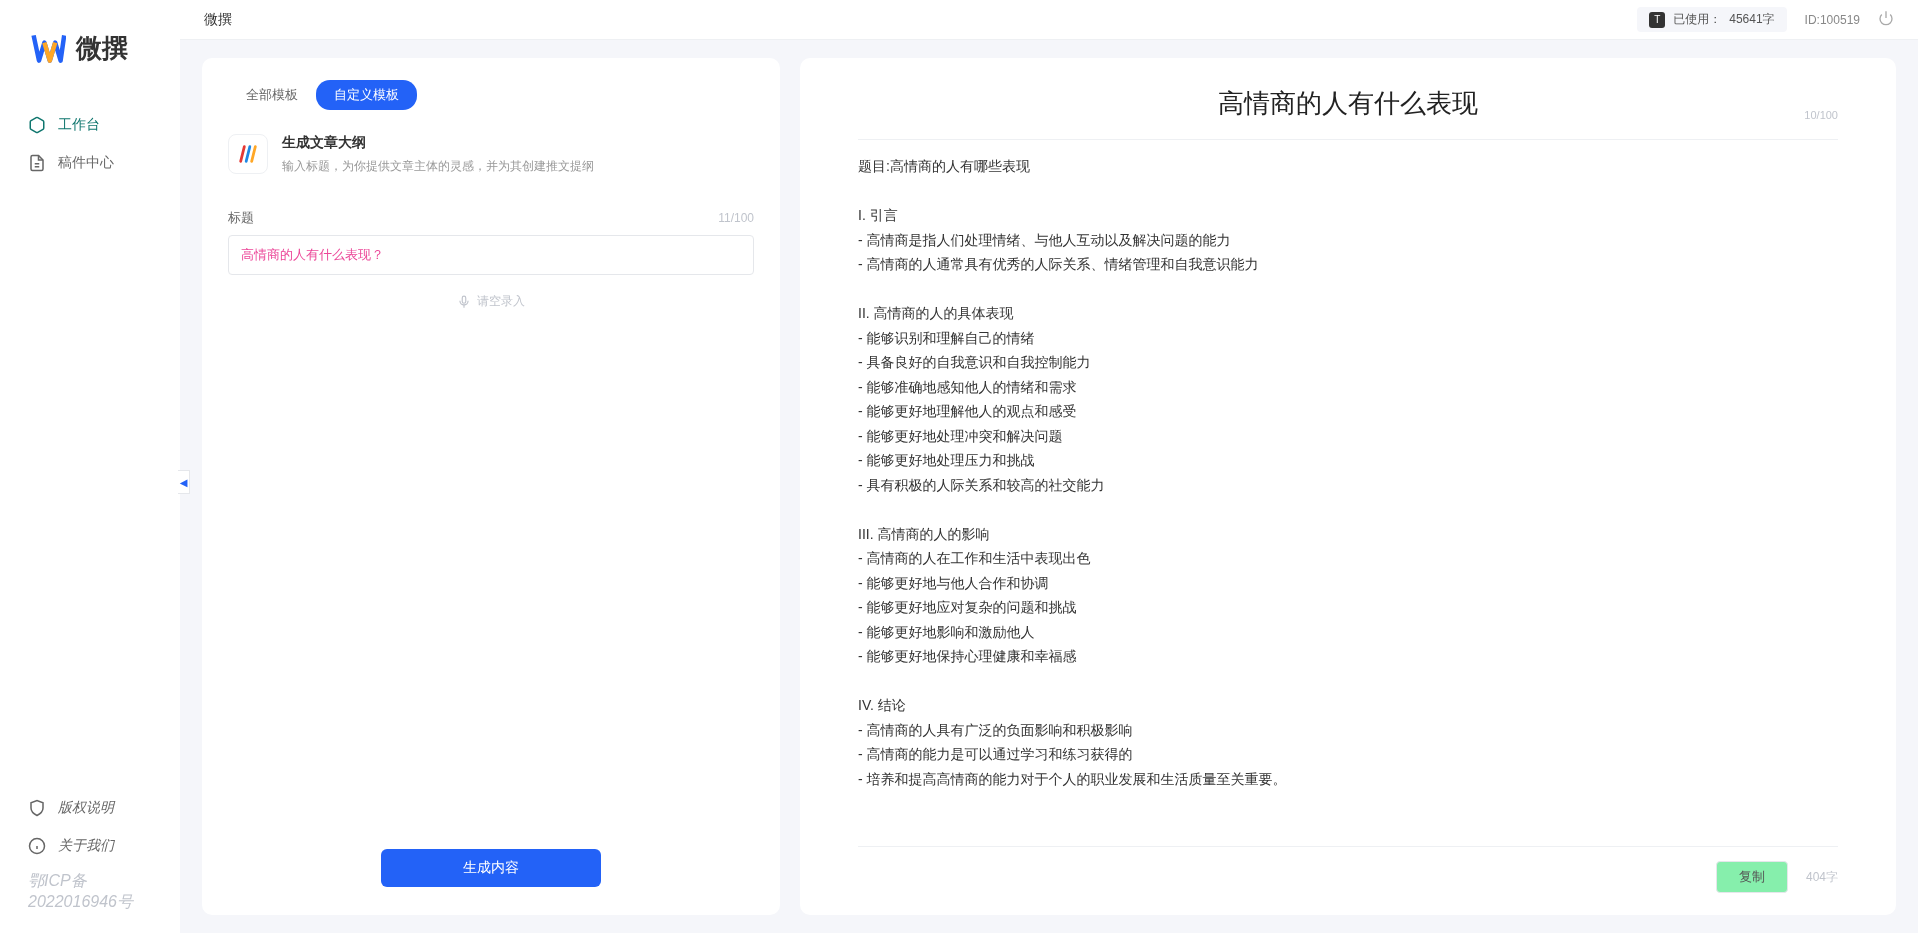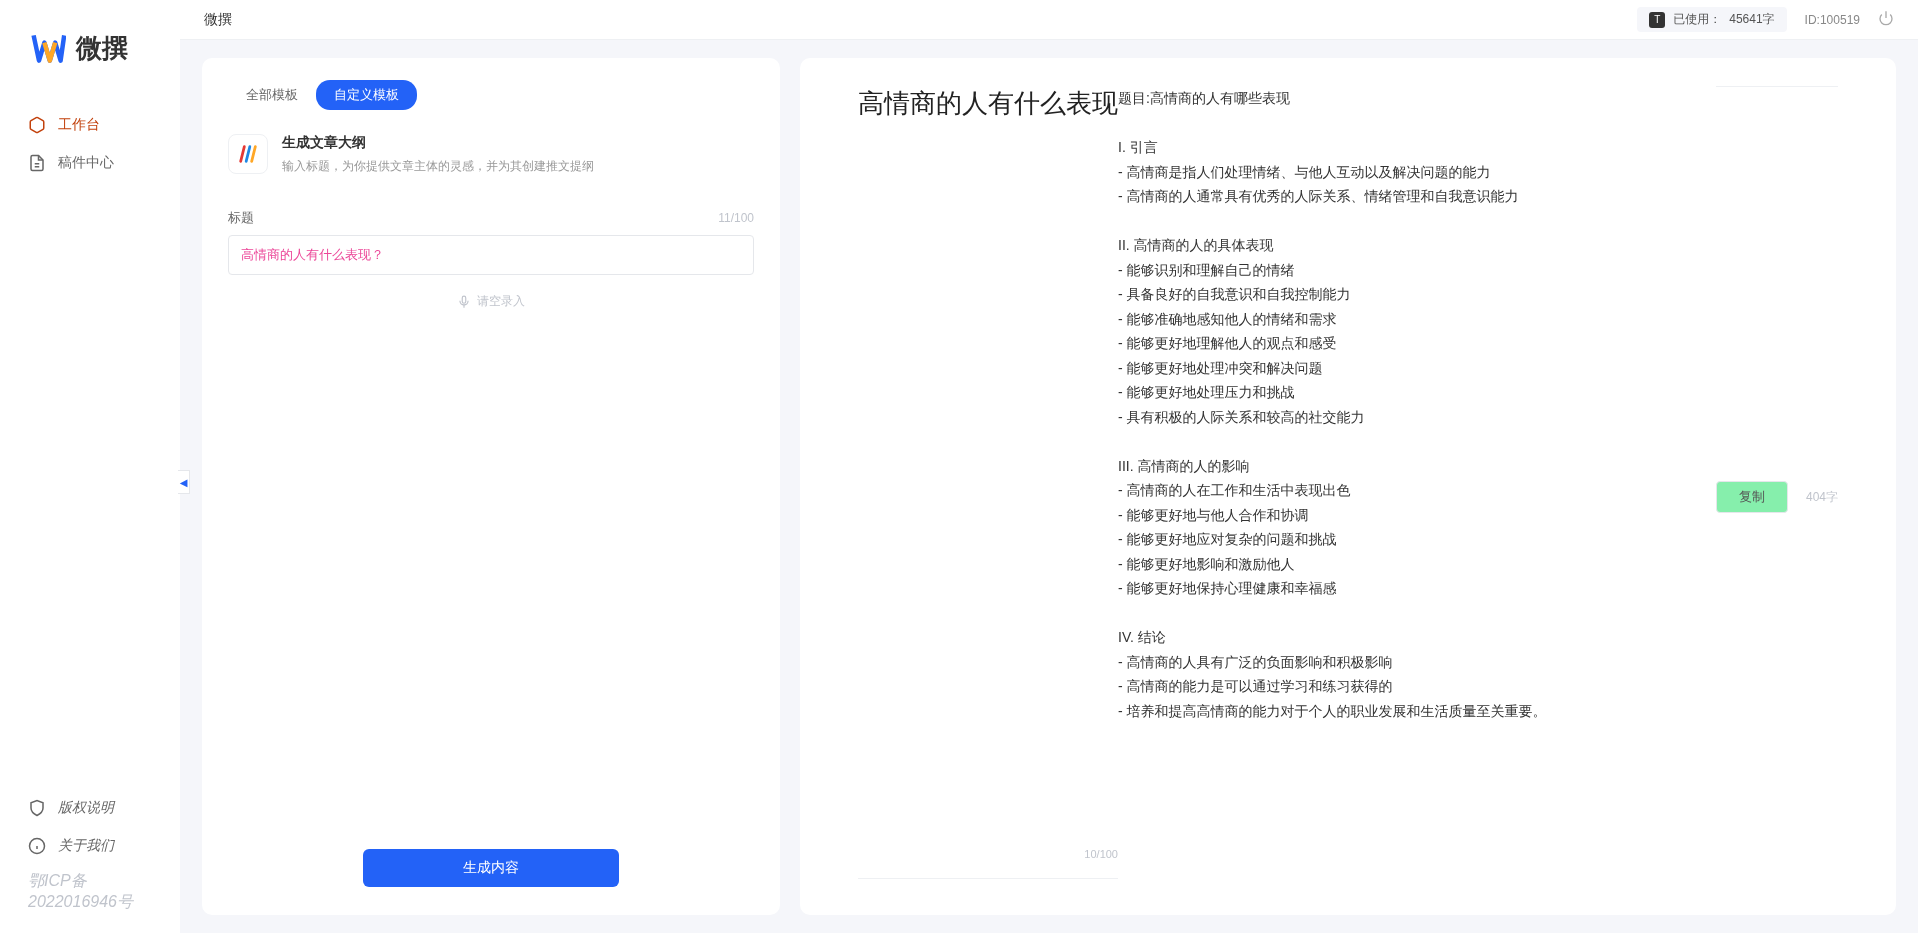--- a/index.html
+++ b/index.html
@@ -6,21 +6,21 @@
 body { font-family: -apple-system, BlinkMacSystemFont, "Segoe UI", "PingFang SC", "Microsoft YaHei", sans-serif; background: #f5f6fa; width: 1918px; height: 933px; overflow: hidden; }
 .app { display: flex; height: 100%; }
 
 
 .sidebar { width: 180px; background: #fff; display: flex; flex-direction: column; position: relative; }
 .logo-area { padding: 30px 20px 30px 30px; display: flex; align-items: center; gap: 10px; }
 .logo-icon { width: 36px; height: 36px; display: flex; align-items: center; justify-content: center; }
 .logo-text { font-size: 26px; font-weight: 600; color: #333; }
 .nav { padding: 10px 0; flex: 1; }
 .nav-item { display: flex; align-items: center; gap: 12px; padding: 10px 28px; cursor: pointer; font-size: 14px; color: #666; }
-.nav-item.active { color: #c2410c; }
+.nav-item.active { color: #0f766e; }
 .nav-item svg { width: 18px; height: 18px; }
 .sidebar-bottom { padding: 0 0 10px 0; font-style: italic; }
 .sidebar-bottom .nav-item { padding: 10px 28px; }
 .icp { font-size: 16px; color: #c0c4cc; padding: 6px 28px 10px; }
 .collapse-handle { position: absolute; right: -10px; top: 470px; width: 12px; height: 24px; background: #fff; border: 1px solid #e5e7eb; border-left: none; display: flex; align-items: center; justify-content: center; color: #2362f7; font-size: 10px; cursor: pointer; }
 
 
 .main { flex: 1; display: flex; flex-direction: column; }
 .topbar { height: 40px; background: #fff; display: flex; align-items: center; padding: 0 24px; gap: 18px; border-bottom: 1px solid #eef0f3; }
 .topbar-title { font-size: 14px; color: #333; }
@@ -44,24 +44,24 @@
 .template-title { font-size: 14px; font-weight: 600; color: #333; margin-bottom: 6px; }
 .template-desc { font-size: 12px; color: #999; }
 .field-row { margin-top: 14px; }
 .field-label-row { display: flex; justify-content: space-between; align-items: center; margin-bottom: 8px; }
 .field-label { font-size: 13px; color: #666; }
 .field-counter { font-size: 12px; color: #c0c4cc; }
 .title-input { width: 100%; height: 40px; border: 1px solid #e5e7eb; border-radius: 4px; padding: 4px 12px; font-size: 13px; color: #ec4899; outline: none; }
 .voice-input { display: flex; align-items: center; justify-content: center; gap: 6px; margin-top: 18px; color: #c0c4cc; font-size: 12px; cursor: pointer; }
 .voice-input svg { width: 14px; height: 14px; }
 .panel-left-spacer { flex: 1; }
-.generate-btn { width: 256px; height: 38px; background: #2362f7; color: #fff; border: none; border-radius: 6px; font-size: 14px; cursor: pointer; align-self: center; margin-bottom: 6px; }
-
-
-.panel-right { flex: 1; padding: 28px 58px 22px 58px; display: flex; flex-direction: row; }
+.generate-btn { width: 220px; height: 38px; background: #2362f7; color: #fff; border: none; border-radius: 6px; font-size: 14px; cursor: pointer; align-self: center; margin-bottom: 6px; }
+
+
+.panel-right { flex: 1; padding: 28px 58px 22px 58px; display: flex; flex-direction: column; }
 .output-title-row { position: relative; margin-bottom: 14px; border-bottom: 1px solid #eef0f3; padding-bottom: 18px; }
 .output-title { font-size: 26px; font-family: SimSun, serif; text-align: center; color: #222; }
 .output-counter { position: absolute; right: 0; bottom: 18px; font-size: 11px; color: #c0c4cc; }
 .output-body { flex: 1; font-size: 14px; color: #333; line-height: 1.75; white-space: pre-line; font-family: -apple-system, "PingFang SC", "Microsoft YaHei", sans-serif; overflow: auto; }
 .output-footer { display: flex; align-items: center; justify-content: flex-end; gap: 18px; padding-top: 14px; border-top: 1px solid #eef0f3; }
 .copy-btn { padding: 6px 22px; border: 1px solid #e5e7eb; background: #86efac; border-radius: 4px; font-size: 13px; color: #555; cursor: pointer; }
 .char-count { font-size: 12px; color: #c0c4cc; }
 </style>
 </head>
 <body>

